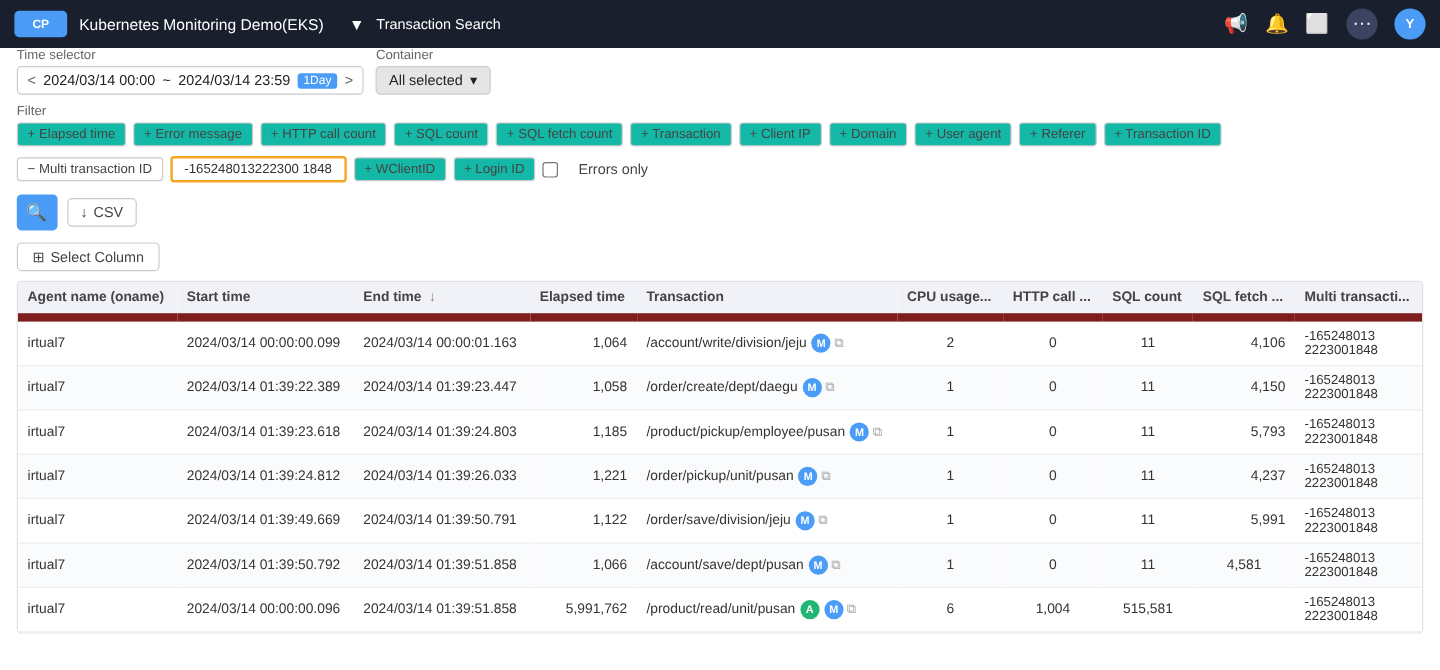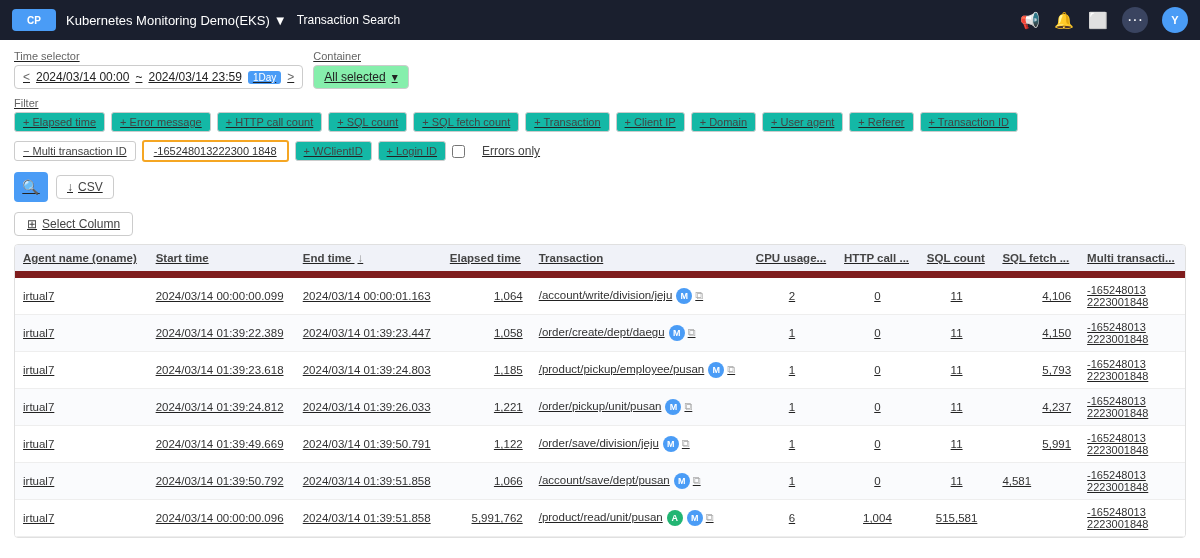--- a/index.html
+++ b/index.html
@@ -7,55 +7,55 @@
 
     
     .topbar {
       display: flex; align-items: center; background: #1a1f2e; color: #fff;
       height: 40px; padding: 0 12px; gap: 10px;
     }
     .topbar-logo {
       background: #4a9cf6; color: #fff; font-size: 10px; font-weight: bold;
       width: 44px; height: 22px; border-radius: 4px; display: flex; align-items: center; justify-content: center;
     }
-    .topbar-project { color: #ccc; font-size: 13px; display: flex; align-items: center; gap: 4px; }
+    .topbar-project { color: #ccc; font-size: 13px; display: flex; align-items: center; gap: 21px; }
     .topbar-project span { color: #fff; font-weight: 500; }
     .topbar-spacer { flex: 1; }
     .topbar-icons { display: flex; align-items: center; gap: 14px; }
     .topbar-icon { color: #bbb; cursor: pointer; font-size: 16px; }
     .topbar-avatar {
       background: #4a9cf6; color: #fff; width: 26px; height: 26px; border-radius: 50%;
       display: flex; align-items: center; justify-content: center; font-size: 11px; font-weight: bold;
     }
     .topbar-more {
       background: #3a4460; color: #fff; width: 26px; height: 26px; border-radius: 50%;
       display: flex; align-items: center; justify-content: center; font-size: 16px;
     }
 
     
-    .main { padding: 10px 14px; background: #fff; min-height: calc(558px - 40px); text-decoration: underline; }
+    .main { padding: 0 14px; background: #fff; min-height: calc(558px - 40px); }
 
     
     .row { display: flex; align-items: center; gap: 10px; margin-bottom: 8px; flex-wrap: wrap; }
     .section-label { font-size: 11px; color: #666; margin-bottom: 3px; }
 
     .time-selector-group { display: flex; flex-direction: column; }
     .time-bar {
       display: flex; align-items: center; border: 1px solid #ccc; border-radius: 4px;
       background: #fff; padding: 4px 8px; gap: 6px; font-size: 12px;
     }
     .time-bar .arrow { color: #666; cursor: pointer; font-size: 12px; }
     .time-badge {
       background: #4a9cf6; color: #fff; font-size: 10px; padding: 1px 5px; border-radius: 3px;
     }
 
     .container-group { display: flex; flex-direction: column; }
     .container-select {
       border: 1px solid #ccc; border-radius: 4px; padding: 4px 10px; font-size: 12px;
-      background: #86efac; cursor: pointer; display: flex; align-items: center; gap: 6px;
+      background: #e5e5e5; cursor: pointer; display: flex; align-items: center; gap: 6px;
     }
 
     
     .filter-row { display: flex; align-items: center; gap: 6px; flex-wrap: wrap; margin-bottom: 8px; }
     .filter-btn {
       border: 1px solid #ccc; border-radius: 3px; padding: 3px 8px; font-size: 11px;
       background: #14b8a6; cursor: pointer; color: #444; white-space: nowrap;
     }
 
     
@@ -278,21 +278,21 @@
   </tr>
           <tr>
     <td>irtual7</td>
     <td>2024/03/14 01:39:50.792</td>
     <td>2024/03/14 01:39:51.858</td>
     <td style="text-align:right">1,066</td>
     <td>/account/save/dept/pusan<span class="badge-m badge-blue">M</span><span class="copy-icon">⧉</span></td>
     <td style="text-align:center">1</td>
     <td style="text-align:center">0</td>
     <td style="text-align:center">11</td>
-    <td style="text-align:left">4,581</td>
+    <td style="text-align:center">4,581</td>
     <td class="multi-val">-165248013<br>2223001848</td>
   </tr>
           <tr>
     <td>irtual7</td>
     <td>2024/03/14 00:00:00.096</td>
     <td>2024/03/14 01:39:51.858</td>
     <td style="text-align:right">5,991,762</td>
     <td>/product/read/unit/pusan<span class="badge-m badge-green">A</span><span class="badge-m badge-blue">M</span><span class="copy-icon">⧉</span></td>
     <td style="text-align:center">6</td>
     <td style="text-align:center">1,004</td>

